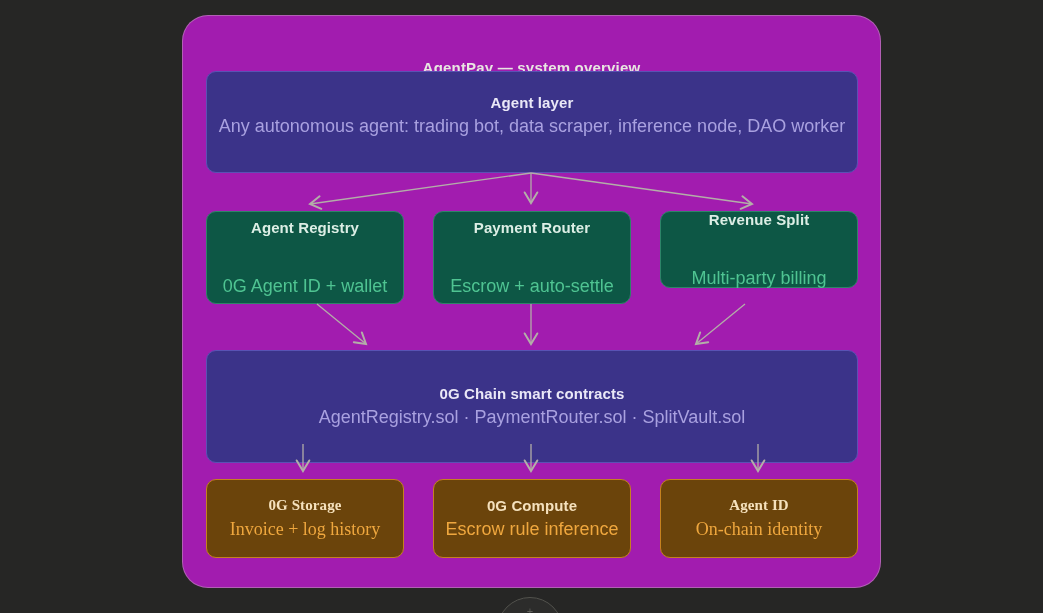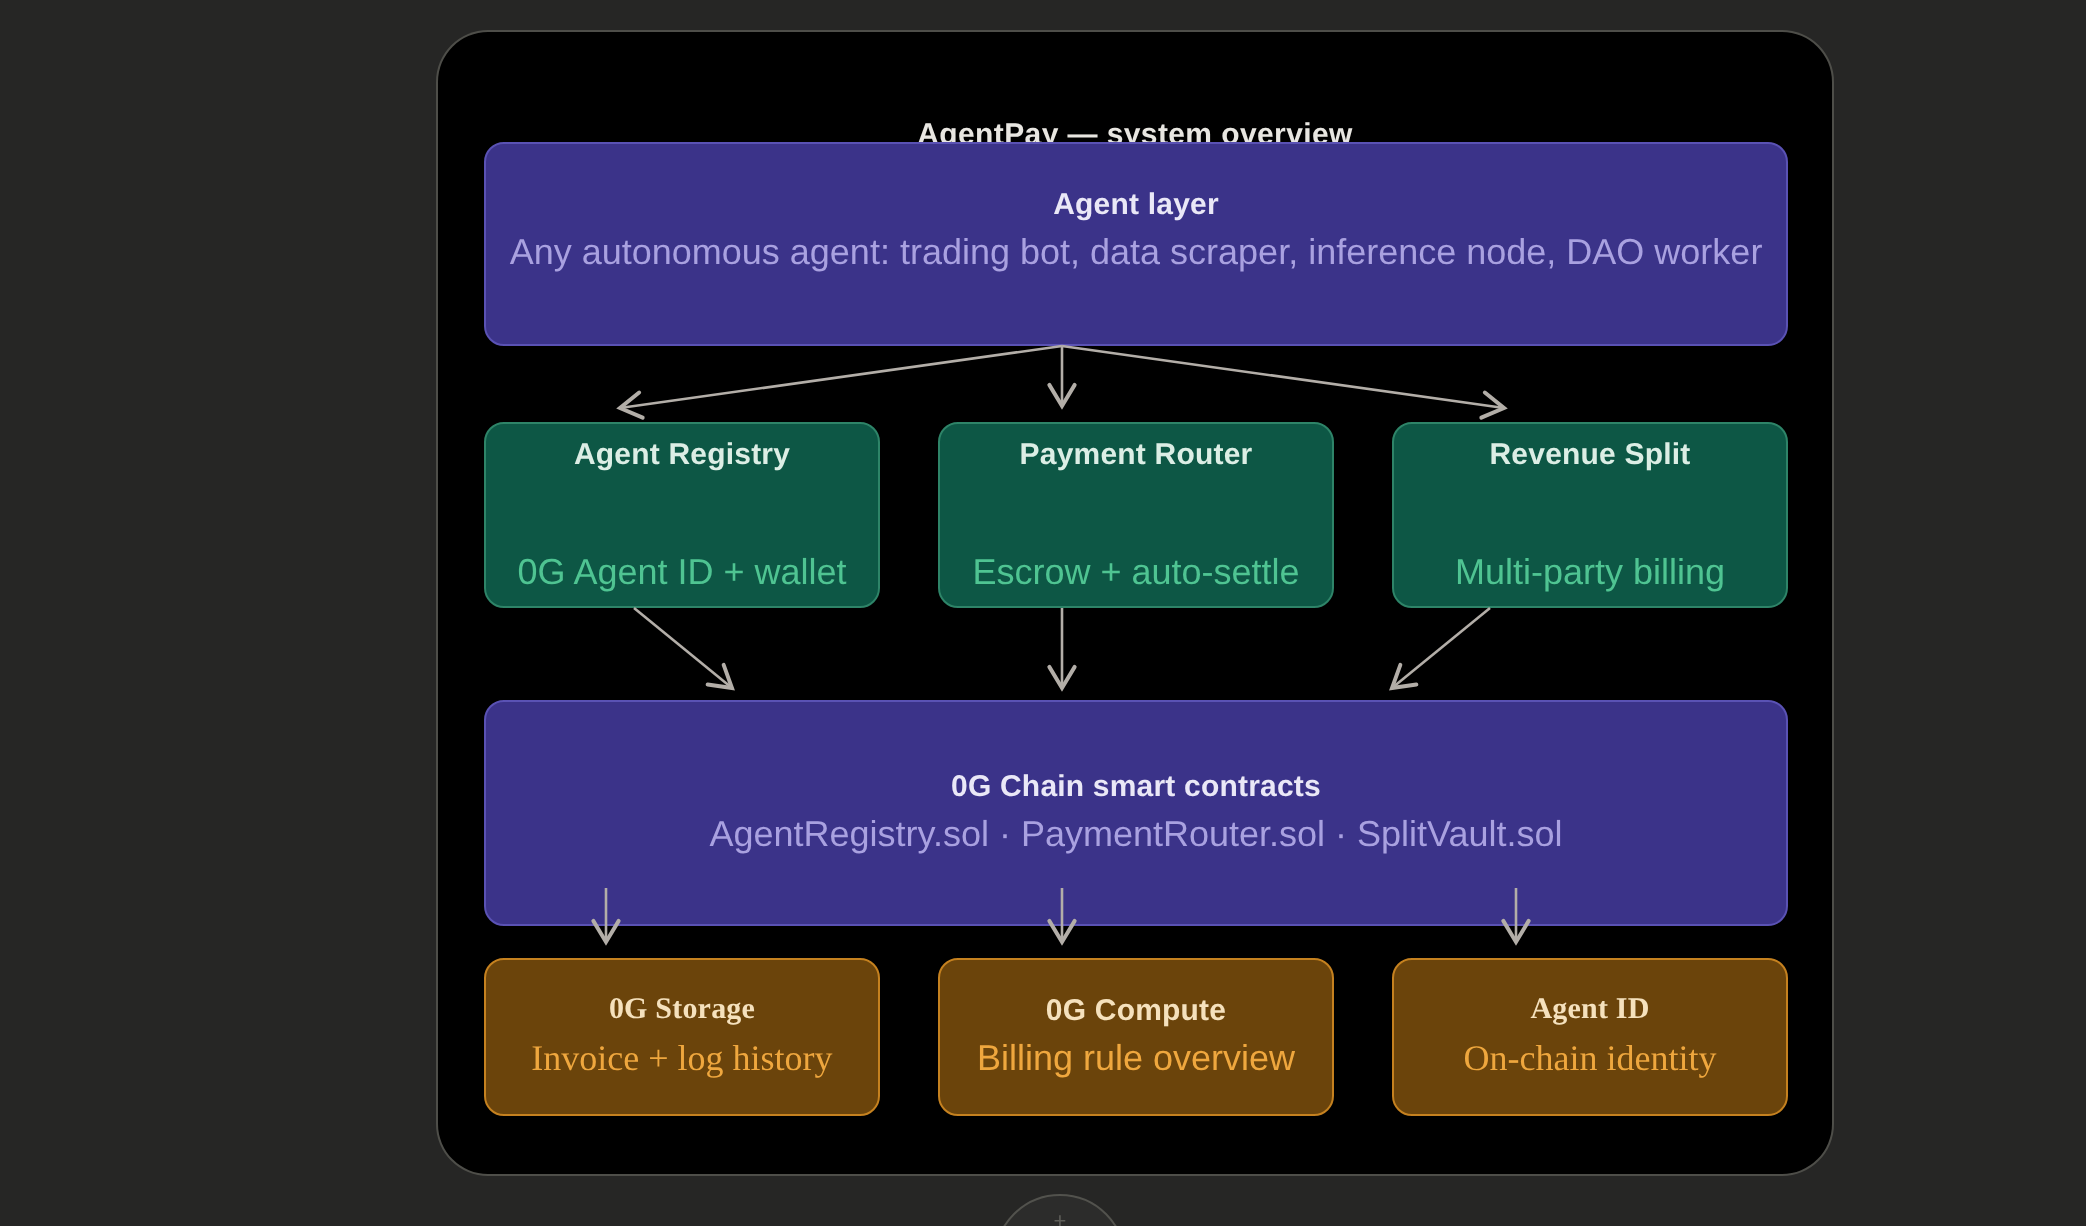--- a/index.html
+++ b/index.html
@@ -6,25 +6,24 @@
   body {
     width:1043px; height:613px;
     background:#262625;
     overflow:hidden;
     position:relative;
     font-family:"Liberation Sans", sans-serif;
   }
   .card {
     position:absolute; left:182px; top:15px;
     width:699px; height:573px;
-    background:#000000;
+    background:#a21caf;
     border:1px solid rgba(205,205,192,0.38);
     border-radius:26px;
     box-sizing:border-box;
-    margin-left:36px;
   }
   .card-title {
     position:absolute; top:43px; left:0; right:0;
     text-align:center;
     color:#e8e6e1;
     font-size:15px; font-weight:600;
     letter-spacing:0.2px;
   }
   .node {
     position:absolute; box-sizing:border-box;
@@ -46,21 +45,21 @@
   .green .s { color:#4fc492; }
 
   .orange { background:#6b440b; border-color:#c5811f; }
   .orange .t { color:#f5e1bd; }
   .orange .s { color:#efa73e; }
 
   
   #n-agent-layer   { left:23px;  top:55px;  width:652px; height:102px; padding-bottom:14px; }
   #n-agent-registry{ left:23px;  top:195px; width:198px; height:93px; }
   #n-payment-router{ left:250px; top:195px; width:198px; height:93px; }
-  #n-revenue-split { left:477px; top:195px; width:198px; height:93px; }
+  #n-revenue-split { left:477px; top:195px; width:198px; height:77px; }
   #n-chain         { left:23px;  top:334px; width:652px; height:113px; }
   #n-storage       { left:23px;  top:463px; width:198px; height:79px;font-family:Liberation Serif, serif; }
   #n-compute       { left:250px; top:463px; width:198px; height:79px; }
   #n-agentid       { left:477px; top:463px; width:198px; height:79px;font-family:Liberation Serif, serif; }
 
   .edges {
     position:absolute; left:0; top:0;
     width:1043px; height:613px;
     pointer-events:none;
   }
@@ -109,21 +108,21 @@
     <div class="s">AgentRegistry.sol · PaymentRouter.sol · SplitVault.sol</div>
   </div>
 
   <div class="node orange" id="n-storage">
     <div class="t">0G Storage</div>
     <div class="s">Invoice + log history</div>
   </div>
 
   <div class="node orange" id="n-compute">
     <div class="t">0G Compute</div>
-    <div class="s">Billing rule overview</div>
+    <div class="s">Escrow rule inference</div>
   </div>
 
   <div class="node orange" id="n-agentid">
     <div class="t">Agent ID</div>
     <div class="s">On-chain identity</div>
   </div>
 </div>
 
 <svg class="edges" viewBox="0 0 1043 613" xmlns="http://www.w3.org/2000/svg">
   <defs>

